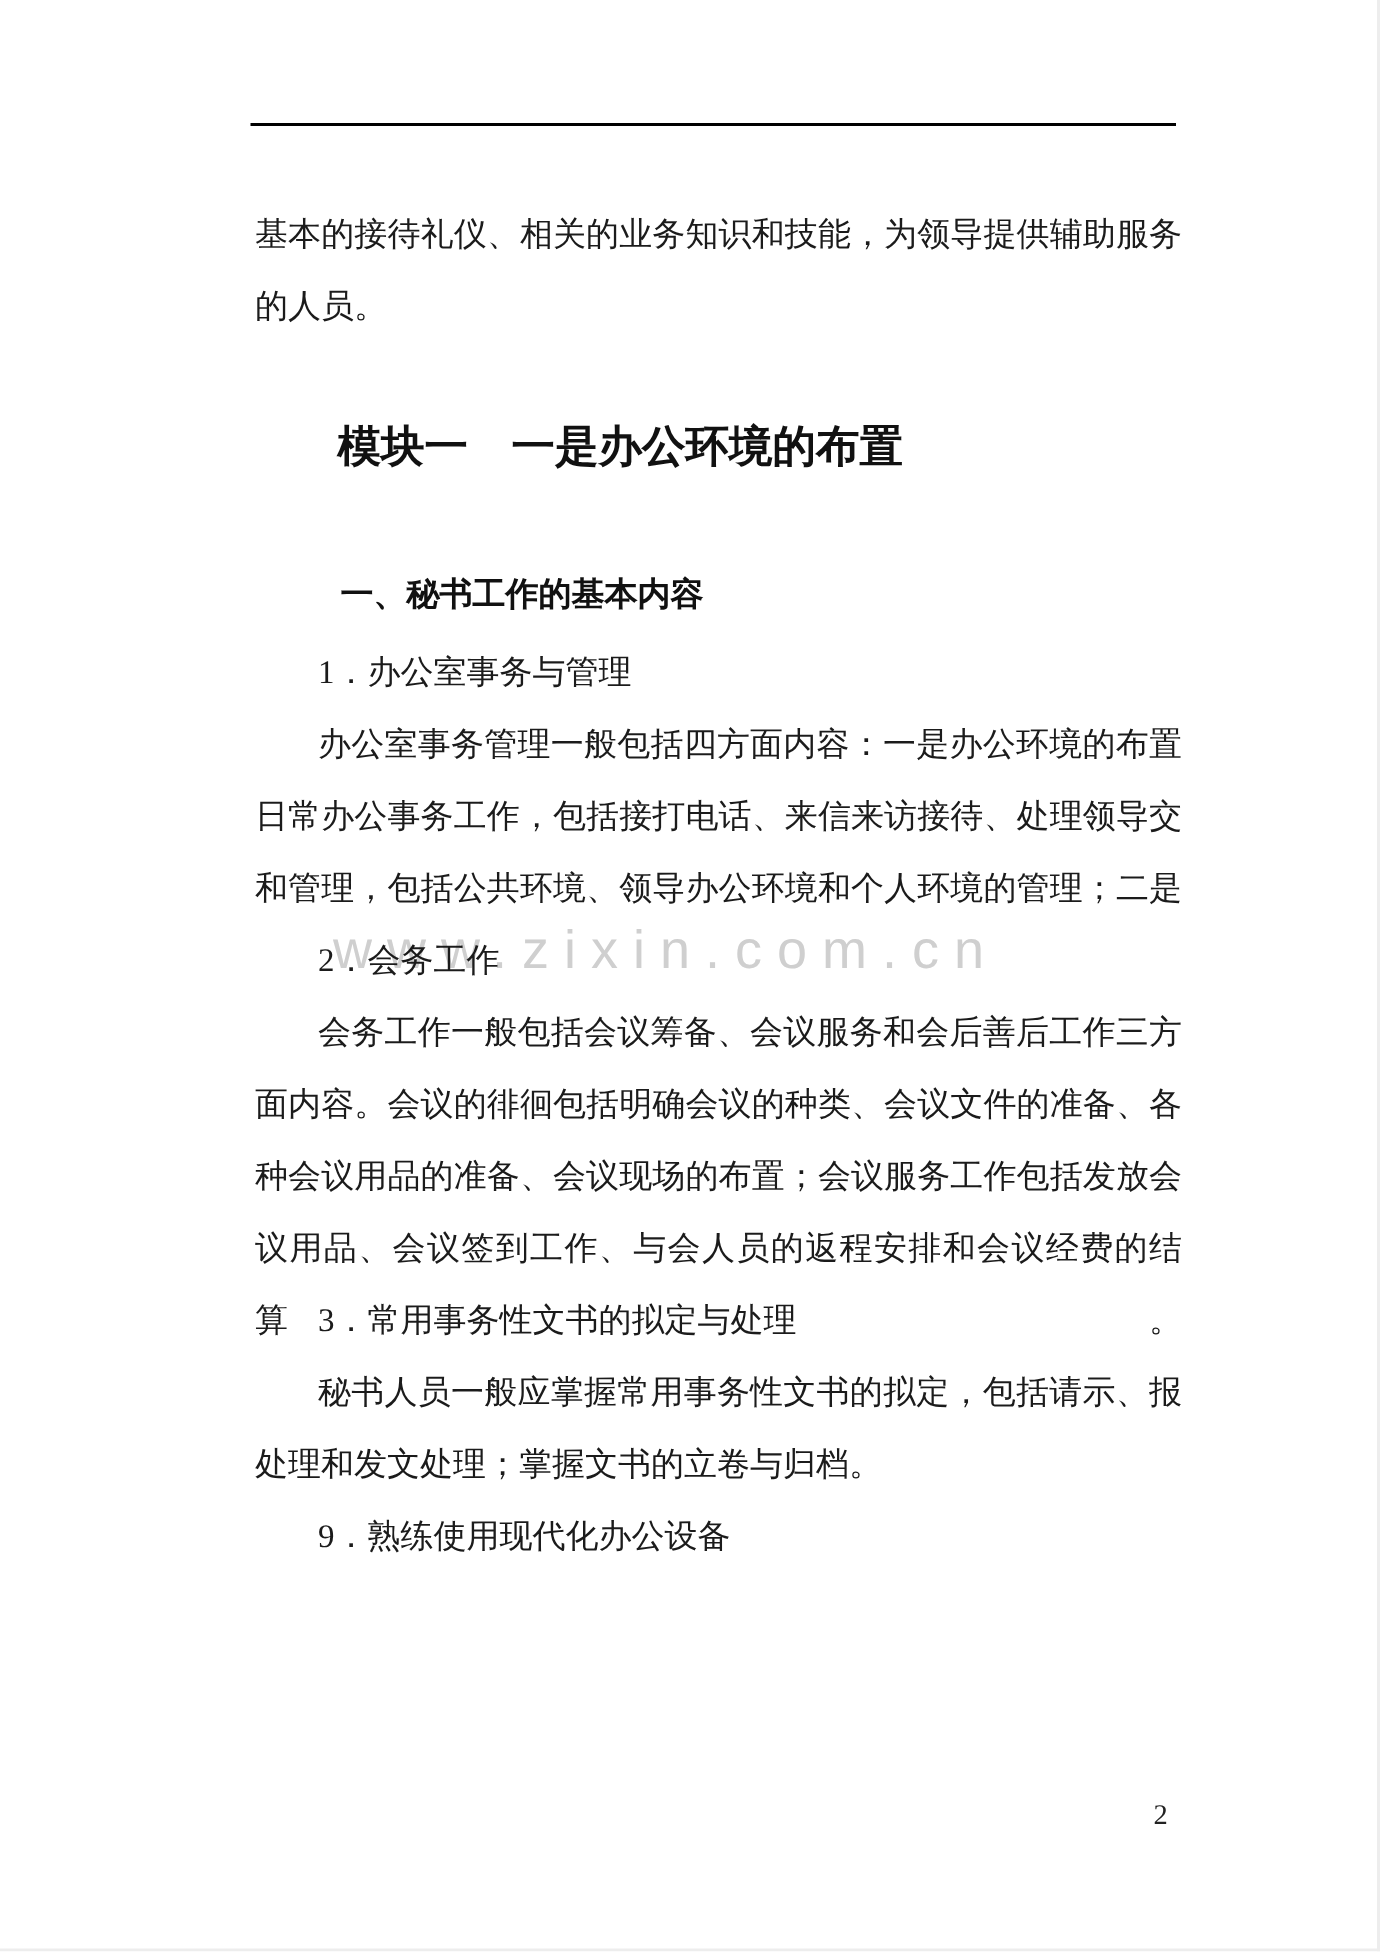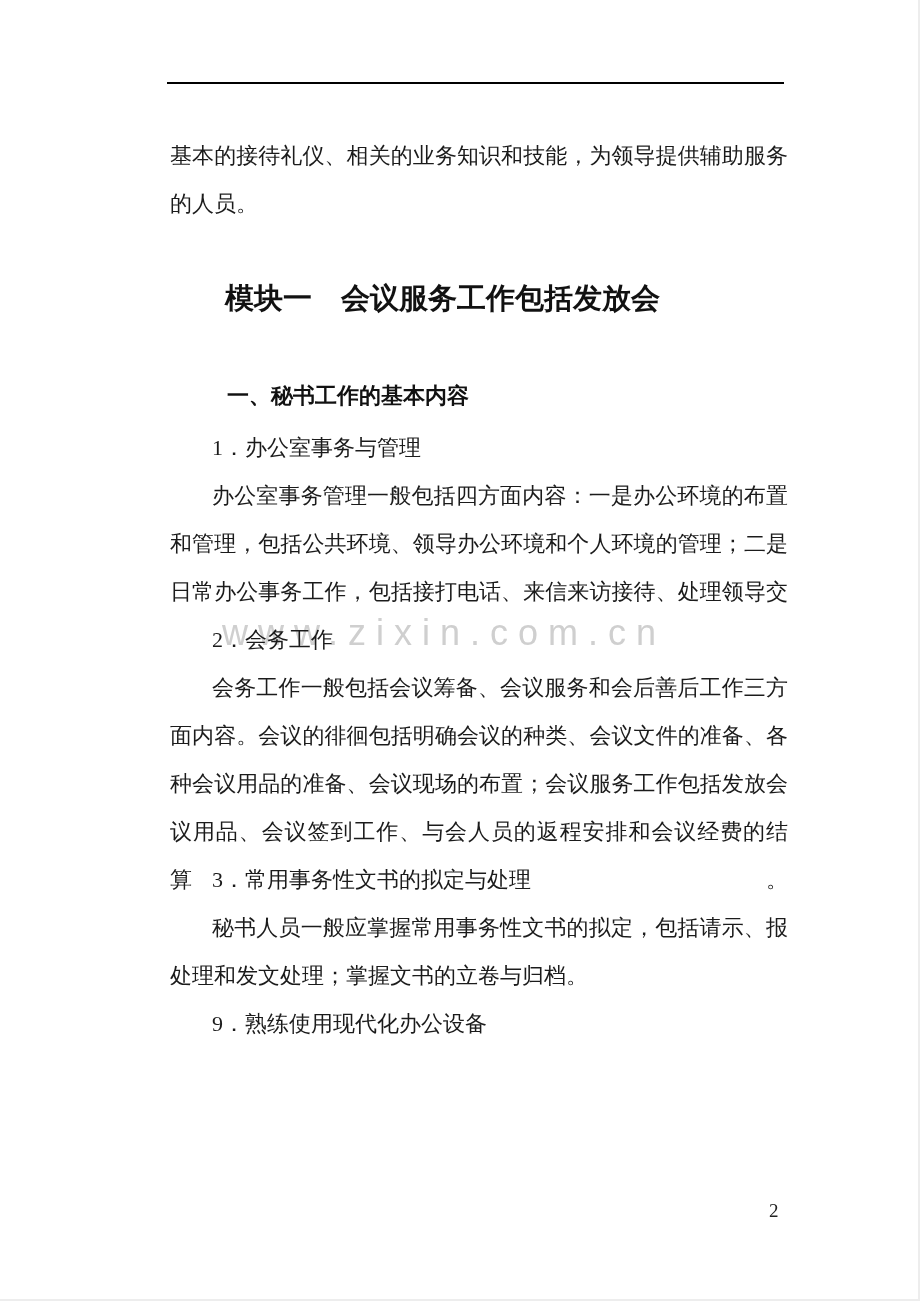--- a/index.html
+++ b/index.html
@@ -99,28 +99,28 @@
 
   <div class="header-rule"></div>
 
   <div class="watermark">www.zixin.com.cn</div>
 
   <div class="content">
 
     <div class="line j">基本的接待礼仪、相关的业务知识和技能，为领导提供辅助服务</div>
     <div class="line">的人员。</div>
 
-    <div class="h1">模块一　会议服务工作包括发放会</div>
+    <div class="h1">模块一　一是办公环境的布置</div>
 
     <div class="h2">一、秘书工作的基本内容</div>
 
     <div class="line ind">1．办公室事务与管理</div>
     <div class="line ind j">办公室事务管理一般包括四方面内容：一是办公环境的布置</div>
+    <div class="line j">日常办公事务工作，包括接打电话、来信来访接待、处理领导交</div>
     <div class="line j">和管理，包括公共环境、领导办公环境和个人环境的管理；二是</div>
-    <div class="line j">日常办公事务工作，包括接打电话、来信来访接待、处理领导交</div>
     <div class="line ind">2．会务工作</div>
     <div class="line ind j">会务工作一般包括会议筹备、会议服务和会后善后工作三方</div>
     <div class="line j">面内容。会议的徘徊包括明确会议的种类、会议文件的准备、各</div>
     <div class="line j">种会议用品的准备、会议现场的布置；会议服务工作包括发放会</div>
     <div class="line j">议用品、会议签到工作、与会人员的返程安排和会议经费的结算。</div>
     <div class="line ind">3．常用事务性文书的拟定与处理</div>
     <div class="line ind j">秘书人员一般应掌握常用事务性文书的拟定，包括请示、报</div>
     <div class="line">处理和发文处理；掌握文书的立卷与归档。</div>
     <div class="line ind">9．熟练使用现代化办公设备</div>
 

